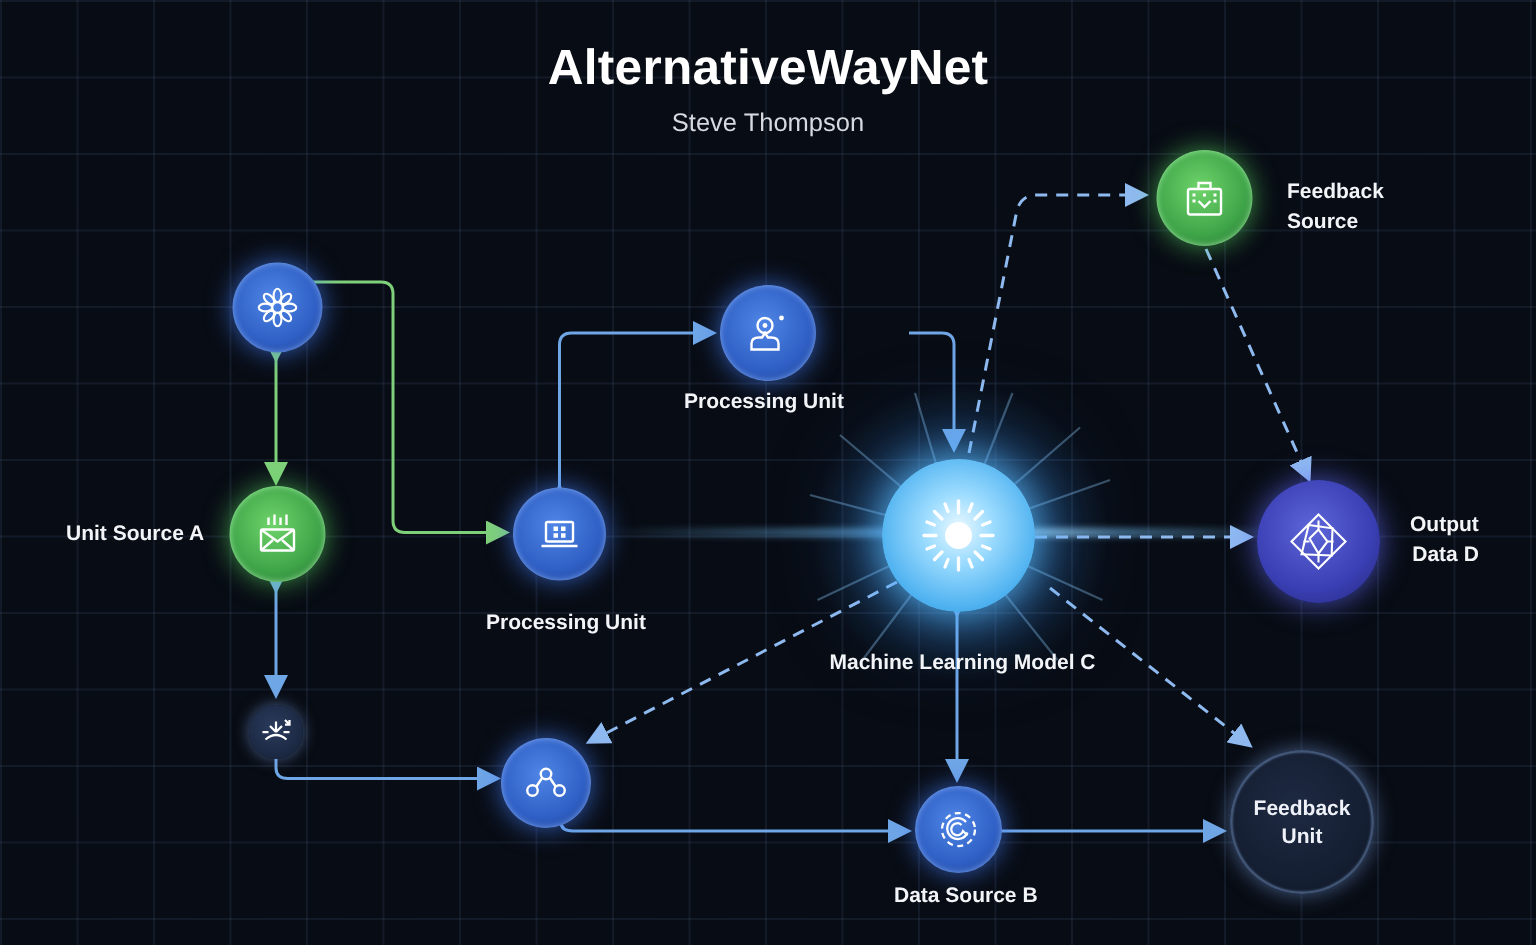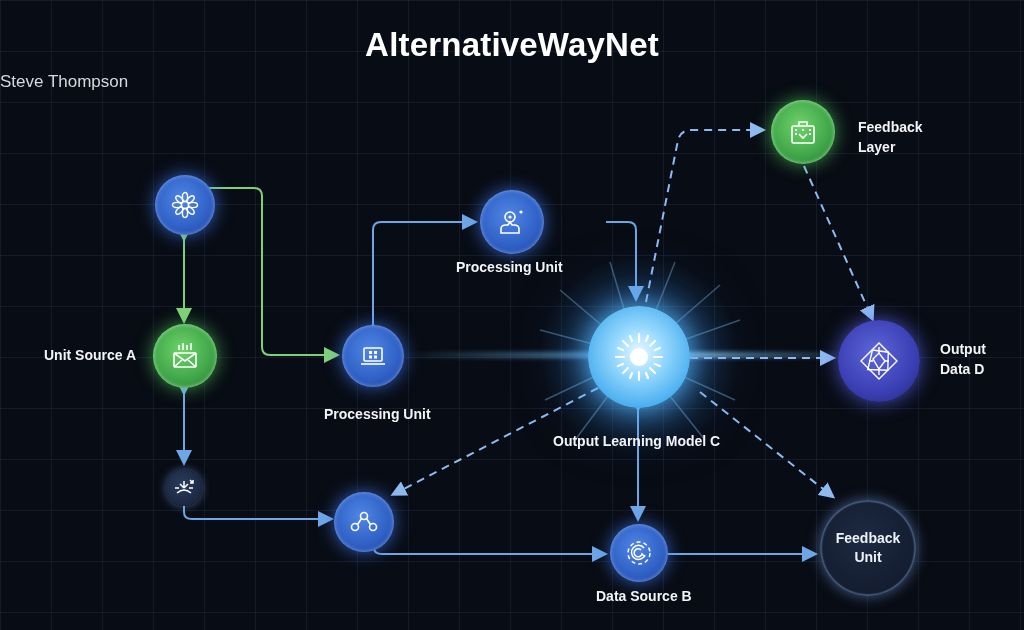--- a/index.html
+++ b/index.html
@@ -3,31 +3,31 @@
 <meta charset="utf-8">
 <style>
   html,body{margin:0;padding:0;}
   body{width:1024px;height:630px;overflow:hidden;background:#080c14;font-family:"Liberation Sans","DejaVu Sans",sans-serif;position:relative;}
   .grid{position:absolute;inset:0;
     background-image:
       linear-gradient(rgba(60,80,110,0.22) 1px, transparent 1px),
       linear-gradient(90deg, rgba(60,80,110,0.22) 1px, transparent 1px);
     background-size:51px 51px;}
   .title{position:absolute;left:0;width:1024px;top:26px;text-align:center;color:#fff;font-weight:bold;font-size:33px;letter-spacing:0.2px;}
-  .subtitle{position:absolute;left:0;width:1024px;top:72px;color:#d6d9df;font-size:17px;}
+  .subtitle{position:absolute;left:0;width:1024px;top:72px;text-align:center;color:#d6d9df;font-size:17px;}
   svg.links{position:absolute;left:0;top:0;}
   .node{position:absolute;border-radius:50%;display:flex;align-items:center;justify-content:center;}
   .blue{background:radial-gradient(circle at 45% 40%,#4f86e6 0%,#2f5fc4 60%,#1f3f8e 100%);box-shadow:0 0 18px rgba(70,130,255,0.7),0 0 4px rgba(150,190,255,0.8) inset;}
   .green{background:radial-gradient(circle at 45% 40%,#6fd46a 0%,#3ea448 60%,#246b30 100%);box-shadow:0 0 18px rgba(90,220,100,0.65),0 0 4px rgba(190,255,190,0.8) inset;}
   .purple{background:radial-gradient(circle at 45% 40%,#5e66d8 0%,#3a3fb4 60%,#222676 100%);box-shadow:0 0 20px rgba(100,110,255,0.7);}
   .dark{background:radial-gradient(circle at 45% 40%,#1d2a42 0%,#141d30 70%,#0e1524 100%);box-shadow:0 0 14px rgba(120,160,230,0.55),0 0 2px rgba(160,200,255,0.9) inset;border:1px solid rgba(140,180,240,0.35);}
   .small{background:radial-gradient(circle at 45% 40%,#2a3b5c 0%,#1b2842 70%,#111a2c 100%);box-shadow:0 0 10px rgba(120,160,230,0.55);}
   .core{background:radial-gradient(circle at 50% 45%,#e9f8ff 0%,#9ddcff 30%,#4fb2f0 70%,#2a84d0 100%);box-shadow:0 0 30px rgba(90,190,255,0.9),0 0 70px rgba(60,150,255,0.55);}
   .label{position:absolute;color:#f2f4f7;font-size:14px;font-weight:bold;white-space:nowrap;}
-  .label.center{text-align:left;}
+  .label.center{text-align:right;}
   .ctext{color:#eef2f8;font-weight:bold;font-size:14px;text-align:center;line-height:19px;}
   .burst{position:absolute;left:540px;top:255px;width:200px;height:200px;border-radius:50%;
     background:radial-gradient(circle,rgba(120,200,255,0.35) 0%,rgba(60,140,230,0.12) 45%,transparent 70%);}
   .beam{position:absolute;left:400px;top:352px;width:460px;height:6px;border-radius:3px;
     background:linear-gradient(90deg,rgba(80,160,255,0) 0%,rgba(120,200,255,0.55) 40%,rgba(200,240,255,0.9) 55%,rgba(120,200,255,0.5) 75%,rgba(80,160,255,0) 100%);filter:blur(2px);}
 </style>
 </head>
 <body>
 
 <div class="grid"></div>
@@ -178,41 +178,41 @@
         <line x1="36" y1="6" x2="34" y2="11"></line>
       <line x1="18" y1="48" x2="20" y2="43"></line>
         <line x1="36" y1="48" x2="34" y2="43"></line>
       <line x1="6" y1="18" x2="11" y2="20"></line>
         <line x1="48" y1="18" x2="43" y2="20"></line>
       <line x1="6" y1="36" x2="11" y2="34"></line>
         <line x1="48" y1="36" x2="43" y2="34"></line>
     </g>
   </svg>
 </div>
-<div class="label" style="left:553px;top:433px;">Output Learning Model C</div>
+<div class="label" style="left:553px;top:433px;">Machine Learning Model C</div>
 
 <div class="node green" style="left:771px;top:100px;width:64px;height:64px;">
   <svg width="30" height="30" viewBox="0 0 30 30">
     <g fill="none" stroke="#fff" stroke-width="1.6">
       <rect x="4" y="9" width="22" height="17" rx="1.5"></rect>
       <path d="M11,9 V5 H19 V9"></path>
       <path d="M11,17 L15,21 L19,17"></path>
     </g>
     <g fill="#fff">
         <rect x="7" y="12" width="2" height="2"></rect>
         <rect x="21" y="12" width="2" height="2"></rect>
         <rect x="7" y="16" width="2" height="2"></rect>
         <rect x="21" y="16" width="2" height="2"></rect>
         <rect x="14" y="12" width="2" height="2"></rect>
       </g>
   </svg>
 </div>
 <div class="label" style="left:858px;top:117px;line-height:20px;">
   <div>Feedback</div>
-  <div>Layer</div>
+  <div>Source</div>
 </div>
 
 <div class="node purple" style="left:838px;top:320px;width:82px;height:82px;">
   <svg width="44" height="44" viewBox="0 0 44 44">
     <g fill="none" stroke="#fff" stroke-width="1.4">
       <path d="M22,4 L40,22 L22,40 L4,22 Z"></path>
       <path d="M14,12 L30,12 L32,30 L12,32 Z" transform="rotate(8 22 22)"></path>
       <path d="M16,20 L22,14 L28,22 L22,30 Z"></path>
       <path d="M12,22 H16 M28,22 H32 M22,8 V14 M22,30 V36"></path>
     </g>

